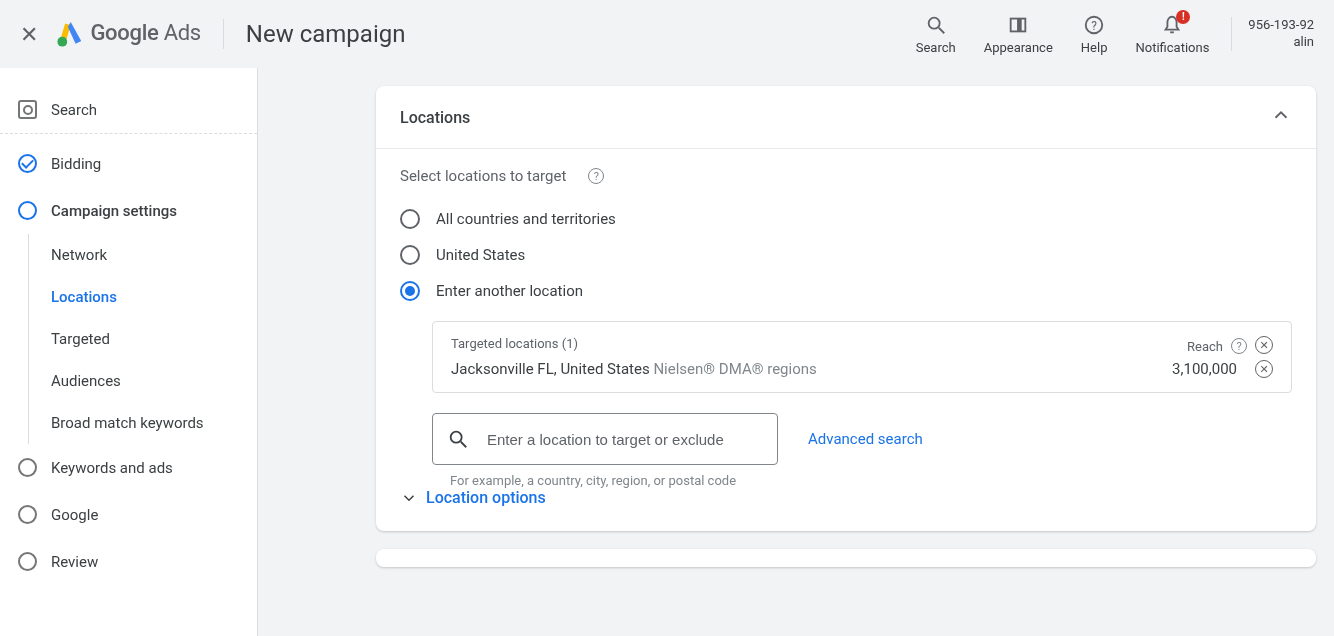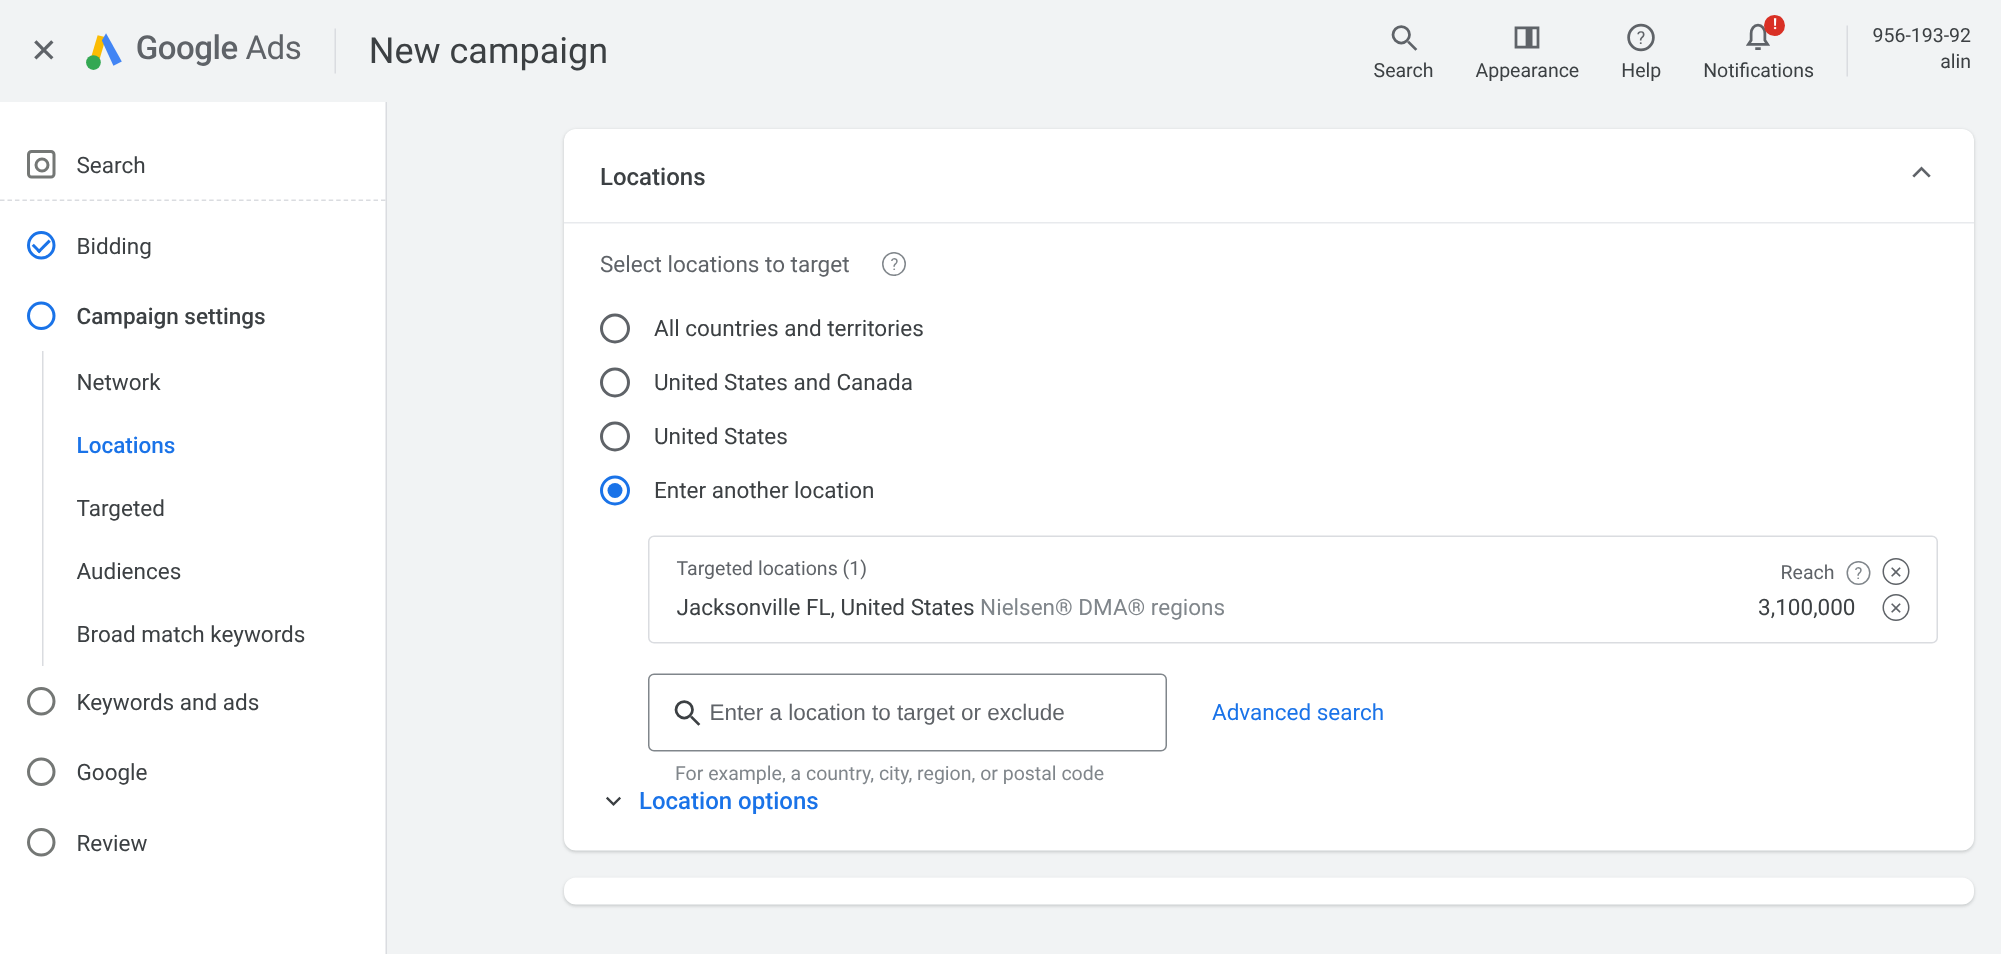--- a/index.html
+++ b/index.html
@@ -46,21 +46,21 @@
   .radio-row.sel .r{ border-color:#1a73e8;}
   .radio-row.sel .r::after{content:''; position:absolute; inset:3px; background:#1a73e8; border-radius:50%;}
   .tgt-box { border:1px solid #dadce0; border-radius:4px; margin:12px 0 0 32px; padding:14px 18px;}
   .tgt-head{ display:flex; justify-content:space-between; font-size:13px; color:#5f6368; margin-bottom:6px;}
   .tgt-head .rch {display:flex;align-items:flex-end;gap:8px;}
   .rm-ic{width:18px;height:18px;border:1.5px solid #5f6368;border-radius:50%;display:inline-flex;align-items:center;justify-content:center;cursor:pointer;font-size:11px;color:#5f6368;}
   .tgt-row{display:flex; justify-content:space-between; font-size:15px; align-items:center;}
   .tgt-row .loc-sub{color:#80868b;}
   .tgt-row .val{display:flex;align-items:center;gap:18px;}
   .search-row{display:flex; align-items:center; gap:30px; margin:20px 0 0 32px;}
-  .searchbox{border:1px solid #80868b; border-radius:4px; height:52px; width:346px; display:flex; align-items:center; padding:0 14px; gap:4px;}
+  .searchbox{border:1px solid #80868b; border-radius:4px; height:52px; width:346px; display:flex; align-items:center; padding:0 14px; gap:18px;}
   .searchbox input{border:none; outline:none; font-size:15px; flex:1; color:#3c4043;}
   .searchbox input::placeholder{color:#5f6368;}
   .adv{color:#1a73e8; font-size:15px; cursor:pointer;}
   .hint{font-size:13px; color:#80868b; margin:8px 0 0 50px;}
   .locopt{display:flex;align-items:center;gap:8px; color:#1a73e8; font-size:16px; font-weight:500; cursor:pointer;}
   .next-card{height:18px;}
   svg.ic{width:22px;height:22px;}
 </style>
 </head>
 <body>
@@ -162,24 +162,20 @@
       </div>
       <div class="card-body">
         <div class="sect-lbl">
           <span>Select locations to target</span>
           <span class="help-ic">?</span>
         </div>
 
         <label class="radio-row">
             <span class="r"></span>
             <span>All countries and territories</span>
-          </label>
-        <label class="radio-row">
-            <span class="r"></span>
-            <span>United States and Canada</span>
           </label>
         <label class="radio-row">
             <span class="r"></span>
             <span>United States</span>
           </label>
         <label class="radio-row sel">
             <span class="r"></span>
             <span>Enter another location</span>
           </label>
 

